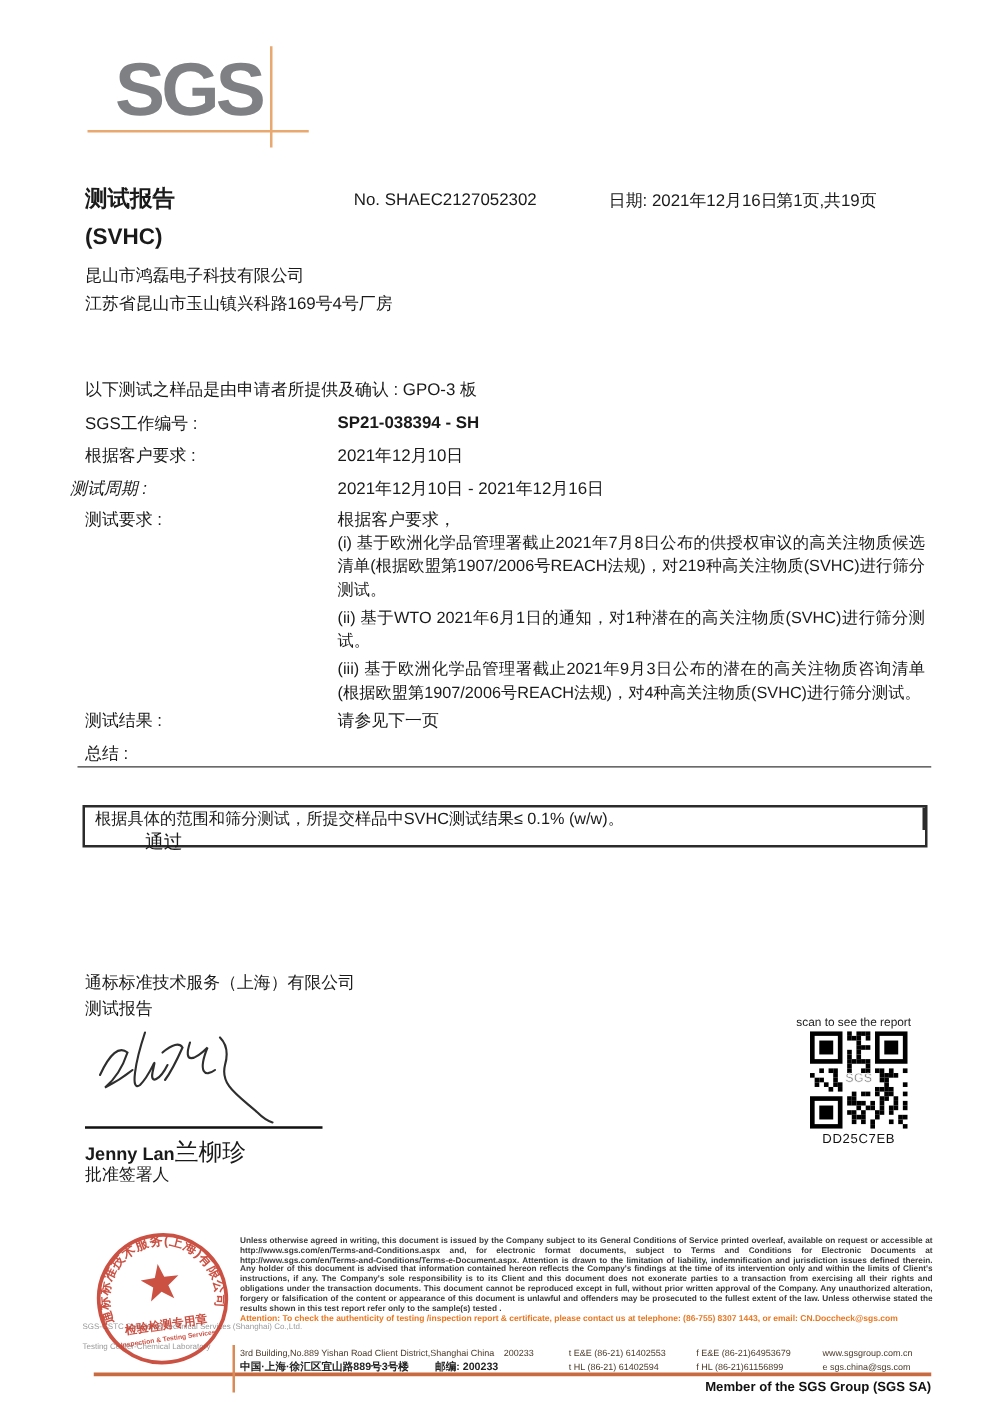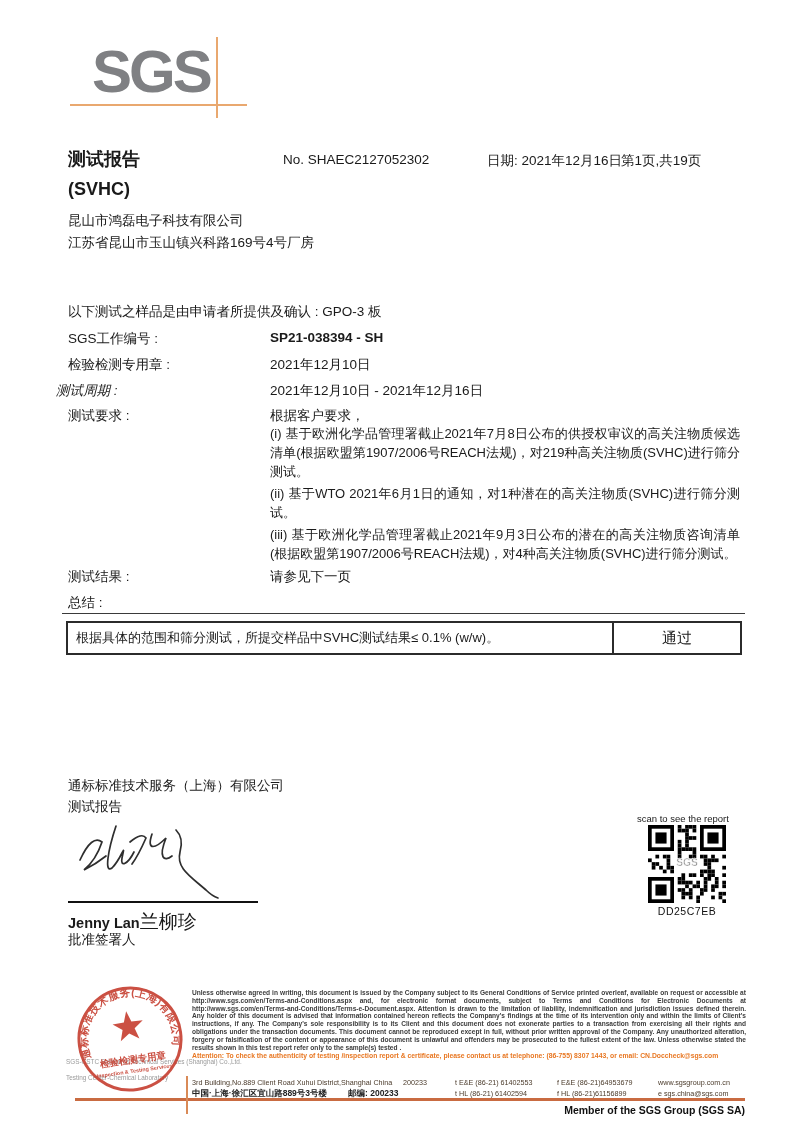--- a/index.html
+++ b/index.html
@@ -67,41 +67,41 @@
   <div class="abs h-item" style="left:621px;top:152px;">第1页,共19页</div>
 
   <div class="abs body-text" style="left:68px;top:212px;">昆山市鸿磊电子科技有限公司</div>
   <div class="abs body-text" style="left:68px;top:234px;">江苏省昆山市玉山镇兴科路169号4号厂房</div>
 
   <div class="abs body-text" style="left:68px;top:303px;">以下测试之样品是由申请者所提供及确认 : GPO-3 板</div>
 
   <div class="abs kv-label" style="left:68px;top:330px;">SGS工作编号 :</div>
   <div class="abs kv-value" style="left:270px;top:330px;font-weight:700;">SP21-038394 - SH</div>
 
-  <div class="abs kv-label" style="left:68px;top:356px;">检验检测专用章 :</div>
+  <div class="abs kv-label" style="left:68px;top:356px;">根据客户要求 :</div>
   <div class="abs kv-value" style="left:270px;top:356px;">2021年12月10日</div>
 
   <div class="abs kv-label" style="left:56px;top:382px;font-style:italic;">测试周期 :</div>
   <div class="abs kv-value" style="left:270px;top:382px;">2021年12月10日 - 2021年12月16日</div>
 
   <div class="abs kv-label" style="left:68px;top:407px;">测试要求 :</div>
   <div class="abs kv-value" style="left:270px;top:407px;">根据客户要求，</div>
 
   <div class="abs req" style="left:270px;top:424px;">
     <p>(i) 基于欧洲化学品管理署截止2021年7月8日公布的供授权审议的高关注物质候选清单(根据欧盟第1907/2006号REACH法规)，对219种高关注物质(SVHC)进行筛分测试。</p>
     <p>(ii) 基于WTO 2021年6月1日的通知，对1种潜在的高关注物质(SVHC)进行筛分测试。</p>
     <p>(iii) 基于欧洲化学品管理署截止2021年9月3日公布的潜在的高关注物质咨询清单(根据欧盟第1907/2006号REACH法规)，对4种高关注物质(SVHC)进行筛分测试。</p>
   </div>
 
   <div class="abs kv-label" style="left:68px;top:568px;">测试结果 :</div>
   <div class="abs kv-value" style="left:270px;top:568px;">请参见下一页</div>
 
   <div class="abs body-text" style="left:68px;top:594px;">总结 :</div>
   <div class="abs rule" style="left:62px;top:613px;width:683px;"></div>
-  <div class="abs sum-table" style="left:66px;top:621px;">
+  <div class="abs sum-table" style="left:66px;top:644px;flex-direction:column;">
     <div class="sum-left">根据具体的范围和筛分测试，所提交样品中SVHC测试结果≤ 0.1% (w/w)。</div>
     <div class="sum-right">通过</div>
   </div>
 
   <div class="abs body-text" style="left:68px;top:777px;">通标标准技术服务（上海）有限公司</div>
   <div class="abs body-text" style="left:68px;top:798px;">测试报告</div>
 
   <svg class="abs" style="left:72px;top:812px;" width="190" height="88" viewBox="0 0 190 88">
     <g fill="none" stroke="#2e2e2e" stroke-width="1.7" stroke-linecap="round">
       <path d="M8,48 Q20,22 30,30 Q24,48 12,58 Q24,52 34,44"></path>
@@ -252,21 +252,21 @@
       <text x="60" y="80" font-size="9.5" fill="#c4392a" font-weight="700" text-anchor="middle" id="stamp-line1">检验检测专用章</text>
       <text x="60" y="90" font-size="5.4" fill="#c4392a" font-weight="700" text-anchor="middle" id="stamp-line2">Inspection &amp; Testing Services</text>
     </g>
   </svg>
 
   <div class="abs foot-block" style="left:192px;top:989px;">
     <div class="disclaimer">Unless otherwise agreed in writing, this document is issued by the Company subject to its General Conditions of Service printed overleaf, available on request or accessible at http://www.sgs.com/en/Terms-and-Conditions.aspx and, for electronic format documents, subject to Terms and Conditions for Electronic Documents at http://www.sgs.com/en/Terms-and-Conditions/Terms-e-Document.aspx. Attention is drawn to the limitation of liability, indemnification and jurisdiction issues defined therein. Any holder of this document is advised that information contained hereon reflects the Company's findings at the time of its intervention only and within the limits of Client's instructions, if any. The Company's sole responsibility is to its Client and this document does not exonerate parties to a transaction from exercising all their rights and obligations under the transaction documents. This document cannot be reproduced except in full, without prior written approval of the Company. Any unauthorized alteration, forgery or falsification of the content or appearance of this document is unlawful and offenders may be prosecuted to the fullest extent of the law. Unless otherwise stated the results shown in this test report refer only to the sample(s) tested .</div>
     <div class="attention">Attention: To check the authenticity of testing /inspection report &amp; certificate, please contact us at telephone: (86-755) 8307 1443, or email: CN.Doccheck@sgs.com</div>
   </div>
 
-  <div class="addr-row" style="left:192px;top:1078px;">3rd Building,No.889 Client Road Xuhui District,Shanghai China</div>
+  <div class="addr-row" style="left:192px;top:1078px;">3rd Building,No.889 Yishan Road Client District,Shanghai China</div>
   <div class="addr-row" style="left:403px;top:1078px;">200233</div>
   <div class="addr-row" style="left:455px;top:1078px;">t E&amp;E (86-21) 61402553</div>
   <div class="addr-row" style="left:557px;top:1078px;">f E&amp;E (86-21)64953679</div>
   <div class="addr-row" style="left:658px;top:1078px;">www.sgsgroup.com.cn</div>
 
   <div class="addr-row addr-cn" style="left:192px;top:1088px;">中国·上海·徐汇区宜山路889号3号楼</div>
   <div class="addr-row addr-cn" style="left:348px;top:1088px;">邮编: 200233</div>
   <div class="addr-row" style="left:455px;top:1089px;">t HL (86-21) 61402594</div>
   <div class="addr-row" style="left:557px;top:1089px;">f HL (86-21)61156899</div>
   <div class="addr-row" style="left:658px;top:1089px;">e  sgs.china@sgs.com</div>

